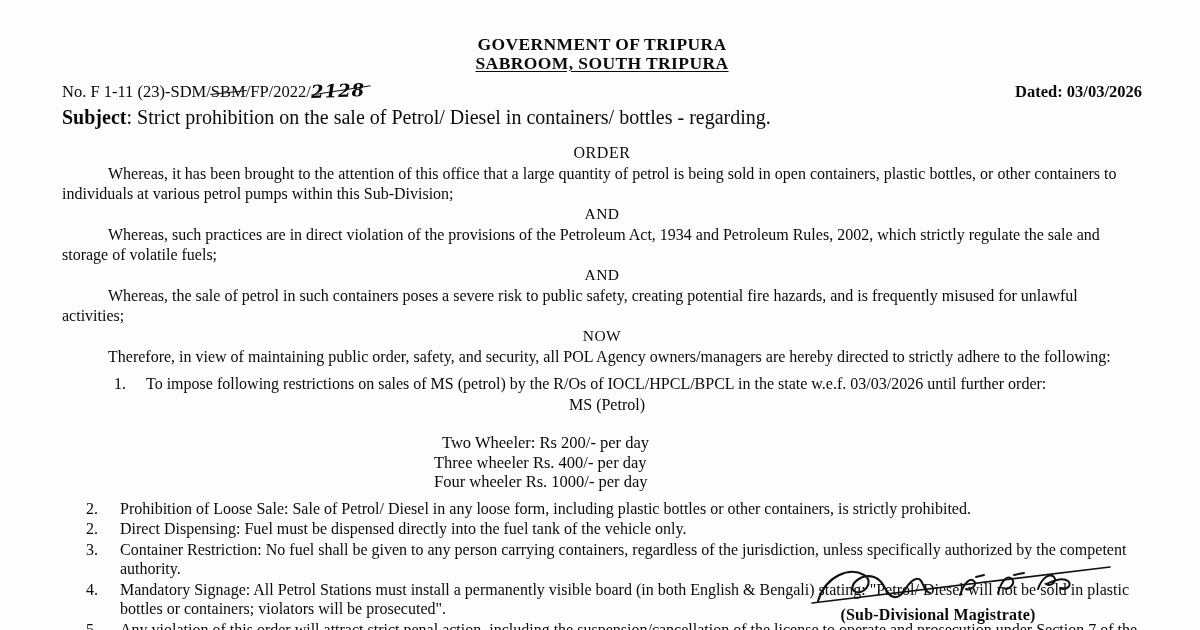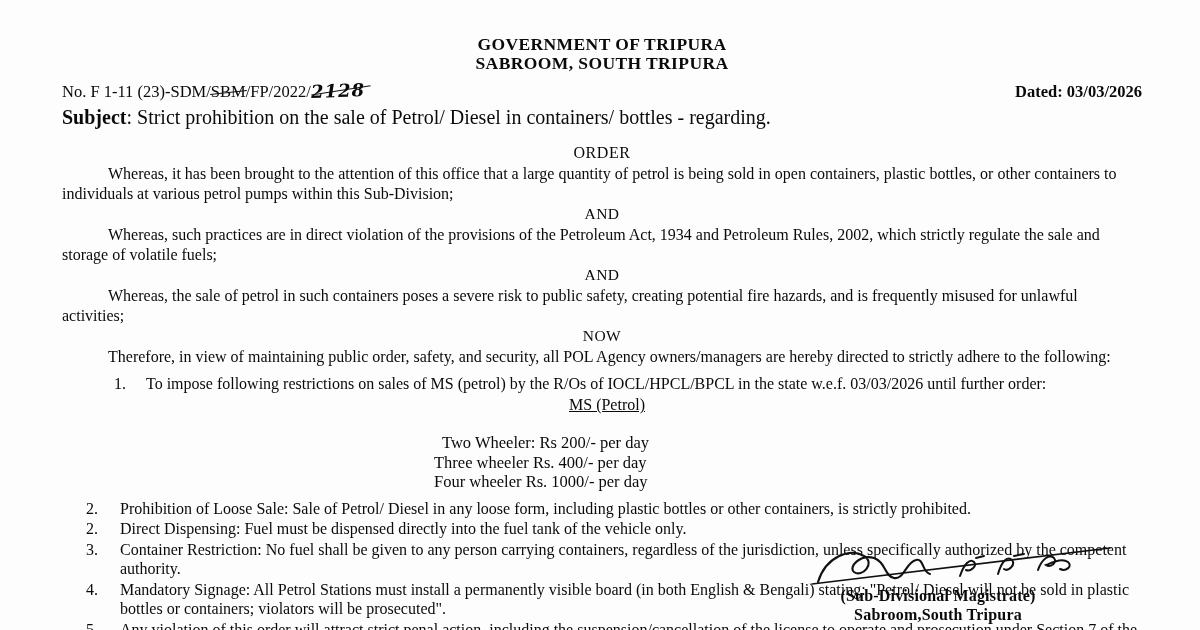--- a/index.html
+++ b/index.html
@@ -36,20 +36,21 @@
     line-height: 19px;
     margin-top: 2px;
   }
   .lh-line2 {
     font-size: 17.5px;
     line-height: 19px;
   }
   .lh-line3 {
     font-size: 17.5px;
     line-height: 19px;
+    text-decoration: underline;
     text-underline-offset: 2px;
   }
 
   
   .refrow {
     display: flex;
     justify-content: space-between;
     align-items: flex-end;
     margin-top: 8px;
     font-size: 16.5px;
@@ -148,21 +149,20 @@
   }
   ol.items li.first .num { left: 52px; }
 
   
   .ms-title {
     text-align: center;
     font-size: 16px;
     line-height: 20px;
     margin-top: 1px;
     padding-left: 10px;
-    text-decoration: underline;
   }
   .rates {
     margin-top: 18px;
     padding-left: 372px;
     font-size: 16.5px;
     line-height: 19.5px;
     font-weight: 500;
   }
   .rates div { white-space: nowrap; }
   .rate1 { padding-left: 8px; }
@@ -265,16 +265,15 @@
     <div class="sig-art">
       <svg width="320" height="54" viewBox="0 0 320 54">
         <path d="M8,40 C16,14 40,6 54,14 C66,21 52,36 44,30 C38,25 50,12 64,16 C76,20 74,34 84,36 C94,38 96,20 106,18 C114,16 112,30 120,32" fill="none" stroke="#111" stroke-width="2.1" stroke-linecap="round"></path>
         <path d="M2,42 L300,6" fill="none" stroke="#111" stroke-width="1.7" stroke-linecap="round"></path>
         <path d="M150,34 C154,22 160,16 164,20 C168,24 160,30 156,28 M166,16 L174,14" fill="none" stroke="#111" stroke-width="2" stroke-linecap="round"></path>
         <path d="M188,32 C192,18 198,14 202,18 C206,23 198,30 194,27 M204,14 L214,12" fill="none" stroke="#111" stroke-width="2" stroke-linecap="round"></path>
         <path d="M228,28 C232,16 240,12 244,16 C248,21 240,26 236,23 C244,20 252,16 258,20 C263,24 256,30 250,27" fill="none" stroke="#111" stroke-width="2" stroke-linecap="round"></path>
       </svg>
     </div>
     <div class="sig-line">(Sub-Divisional Magistrate)</div>
-    <div class="sig-line">Sabroom,South Tripura</div>
   </div>
 
 </div>
 
 </body></html>

